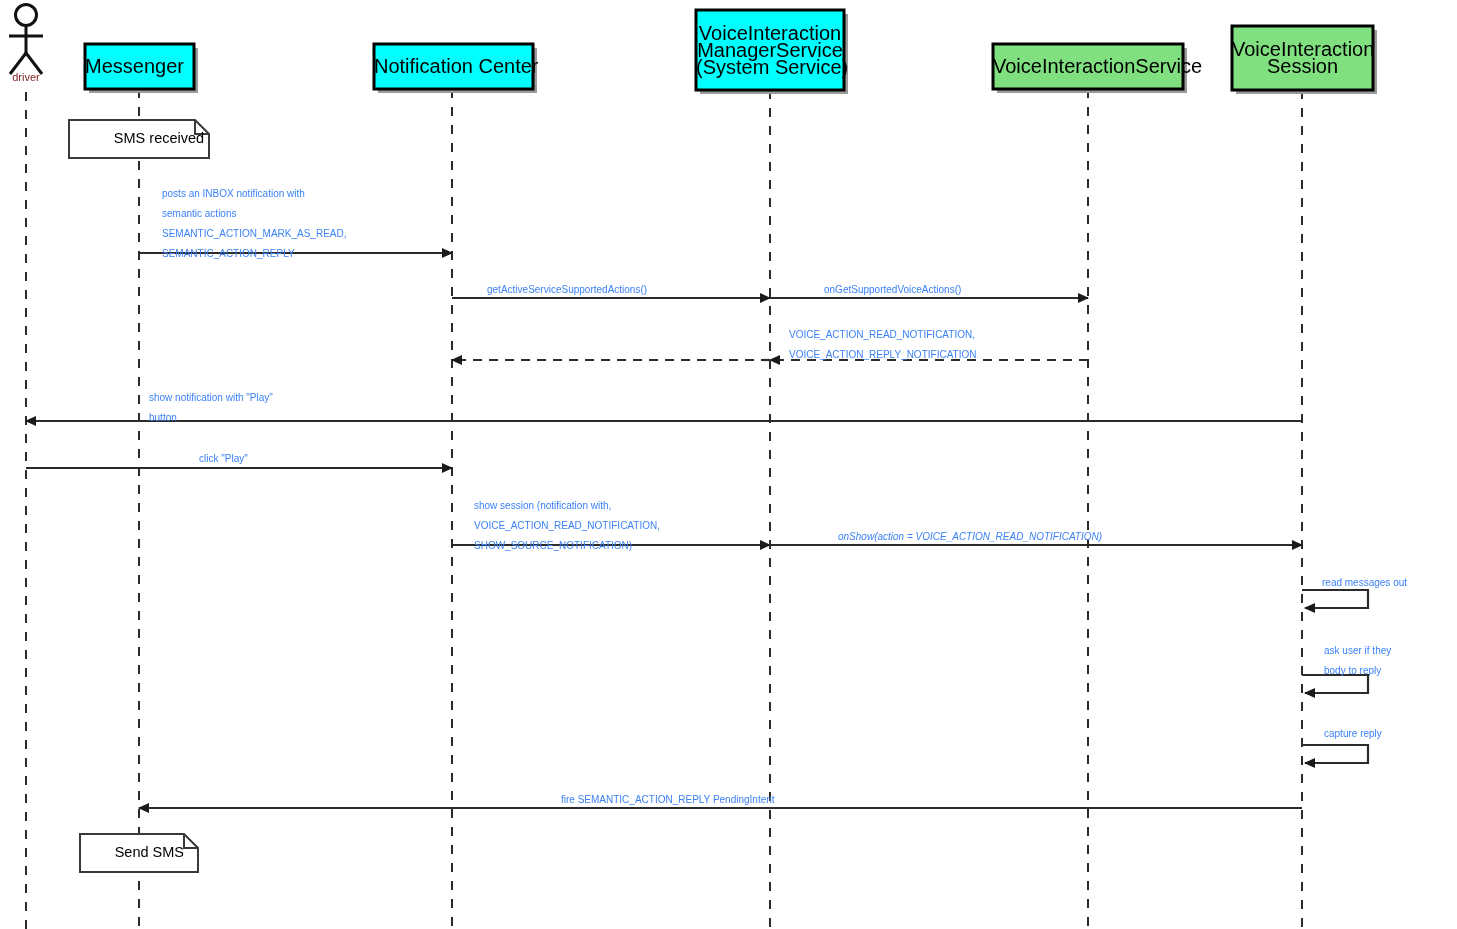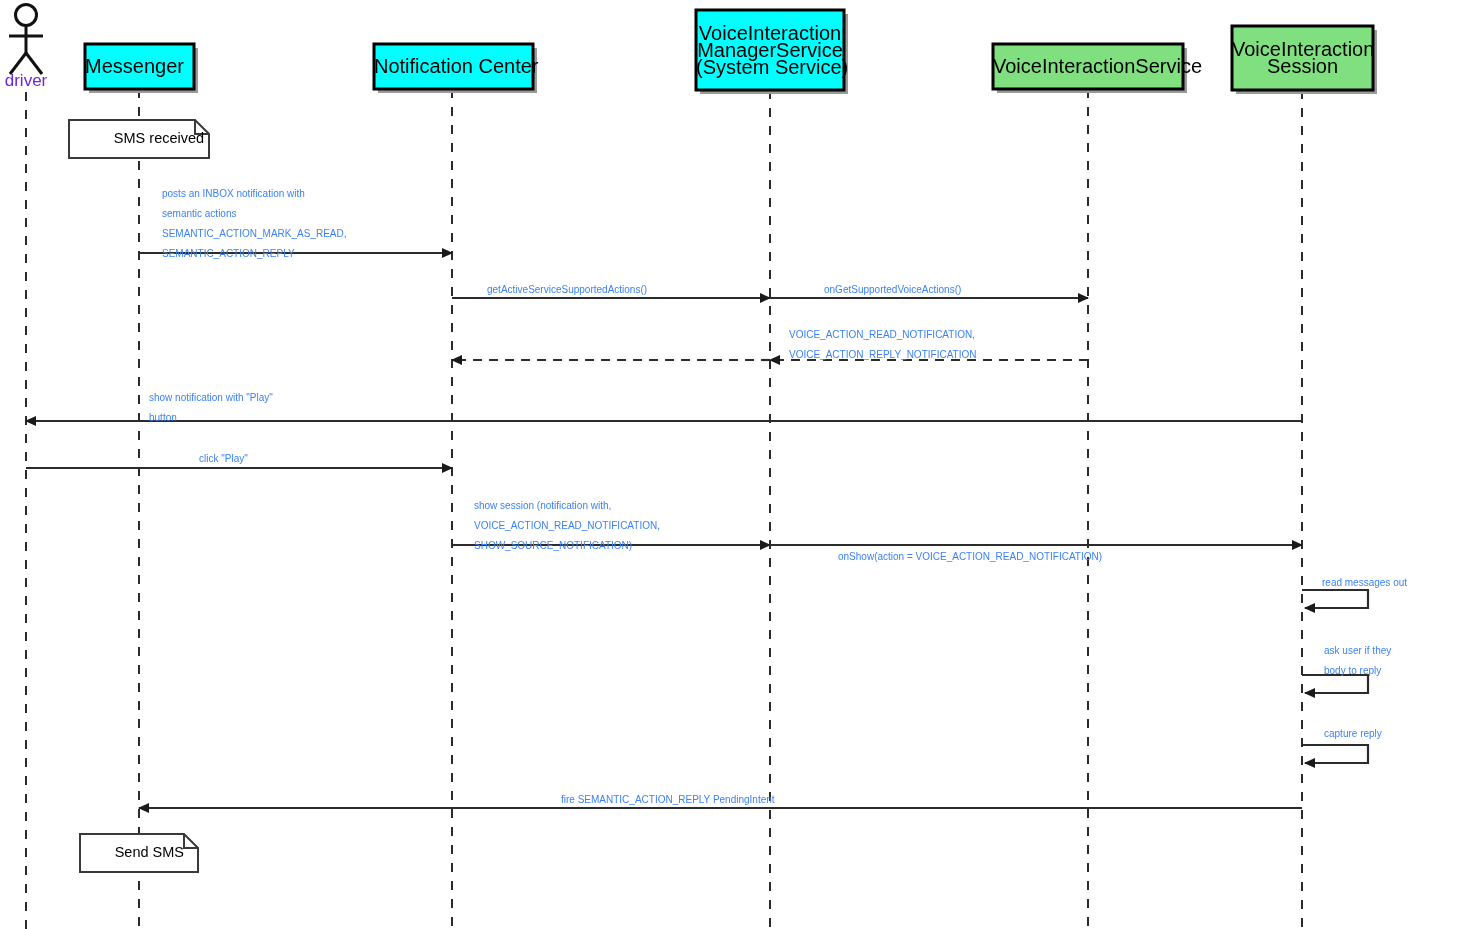--- a/index.html
+++ b/index.html
@@ -47,22 +47,22 @@
     position: absolute;
     font-family: "Liberation Sans", sans-serif;
     font-size: 14.5px;
     color: #000000;
     line-height: 16px;
     white-space: pre;
   }
   .actorlabel {
     position: absolute;
     font-family: "Liberation Sans", sans-serif;
-    font-size: 17px;
-    color: #6d28d9;
+    font-size: 11px;
+    color: #7f1d1d;
     white-space: pre;
   }
   .msglabel { text-align: left; }
 </style>
 </head>
 <body>
 
 <div id="diagram">
 
   <svg class="layer" viewBox="0 0 1457 929" xmlns="http://www.w3.org/2000/svg">
@@ -137,21 +137,21 @@
       <div class="lbl msglabel" style="left:487px; top:280px;">getActiveServiceSupportedActions()</div>
       <div class="lbl msglabel" style="left:824px; top:280px;">onGetSupportedVoiceActions()</div>
       <div class="lbl msglabel" style="left:789px; top:325px;">VOICE_ACTION_READ_NOTIFICATION,
 VOICE_ACTION_REPLY_NOTIFICATION</div>
       <div class="lbl msglabel" style="left:149px; top:388px;">show notification with "Play"
 button</div>
       <div class="lbl msglabel" style="left:199px; top:449px;">click "Play"</div>
       <div class="lbl msglabel" style="left:474px; top:496px;">show session (notification with,
 VOICE_ACTION_READ_NOTIFICATION,
 SHOW_SOURCE_NOTIFICATION)</div>
-      <div class="lbl msglabel" style="left:838px; top:547px;">onShow(action = VOICE_ACTION_READ_NOTIFICATION)</div>
+      <div class="lbl msglabel" style="left:838px; top:527px;font-style:italic;">onShow(action = VOICE_ACTION_READ_NOTIFICATION)</div>
       <div class="lbl msglabel" style="left:561px; top:790px;">fire SEMANTIC_ACTION_REPLY PendingIntent</div>
       <div class="lbl msglabel" style="left:1322px; top:573px;">read messages out</div>
       <div class="lbl msglabel" style="left:1324px; top:641px;">ask user if they
 body to reply</div>
       <div class="lbl msglabel" style="left:1324px; top:724px;">capture reply</div>
     </div>
 
 </div>
 
 </body></html>

